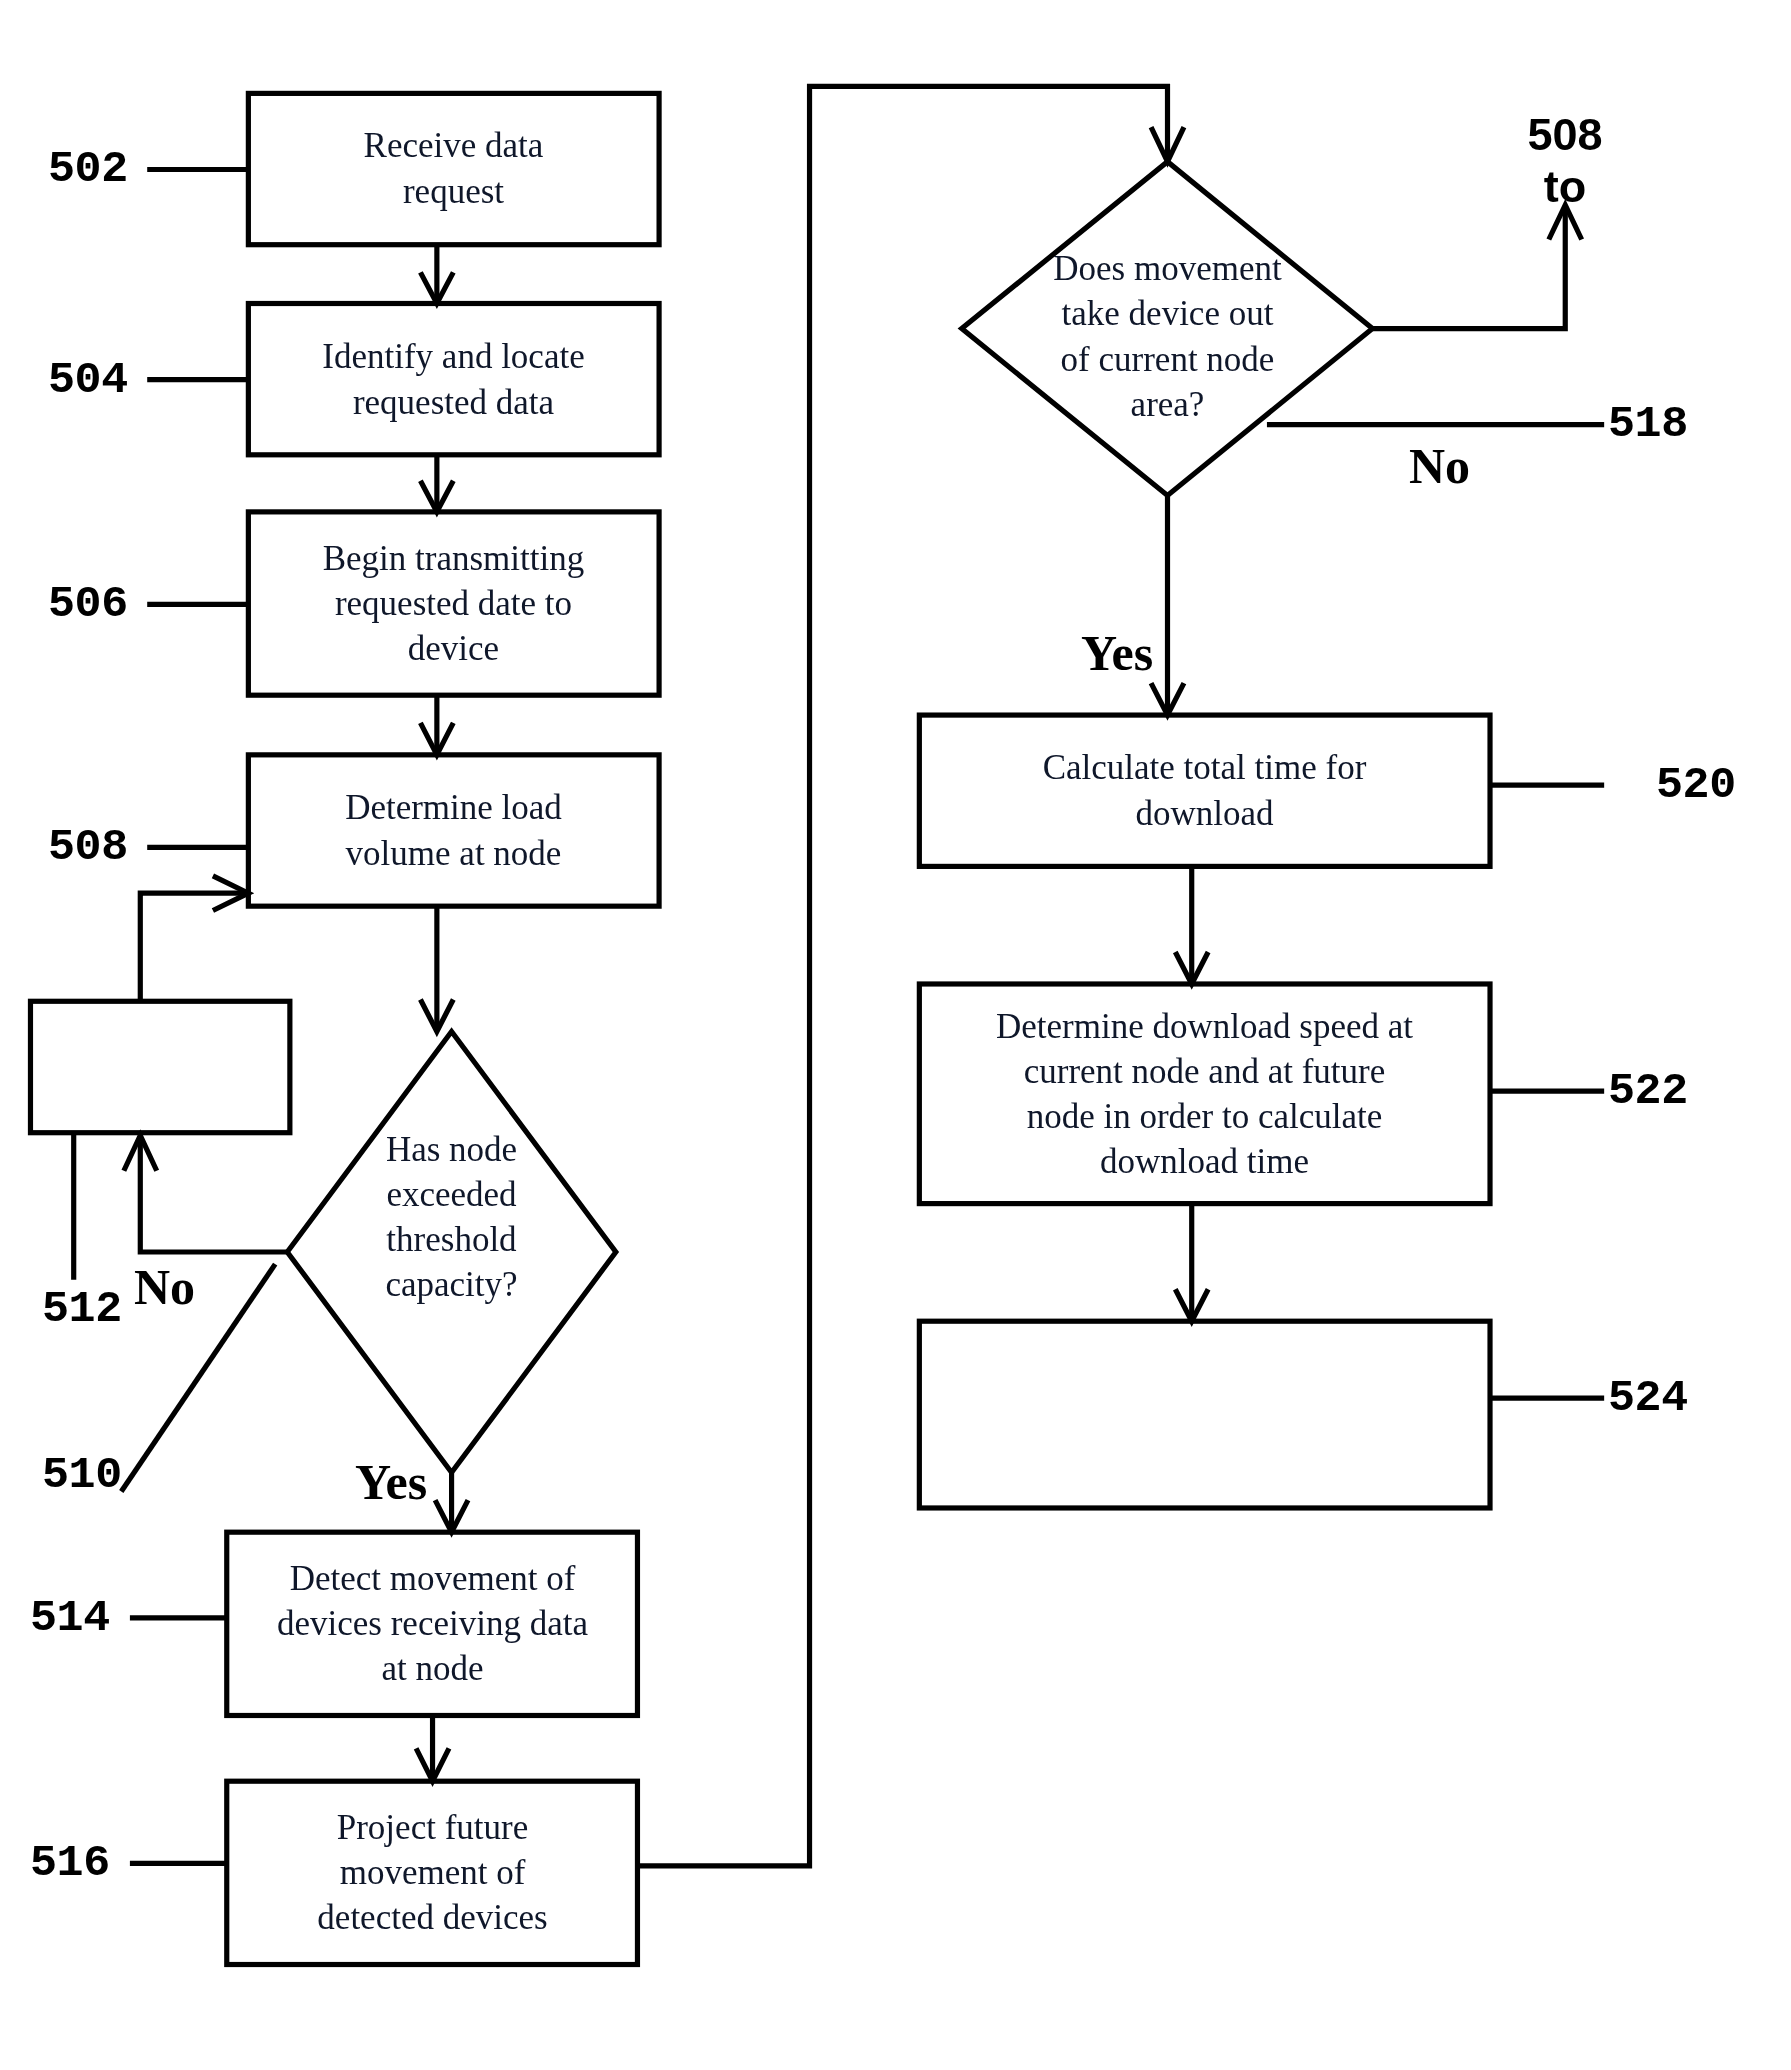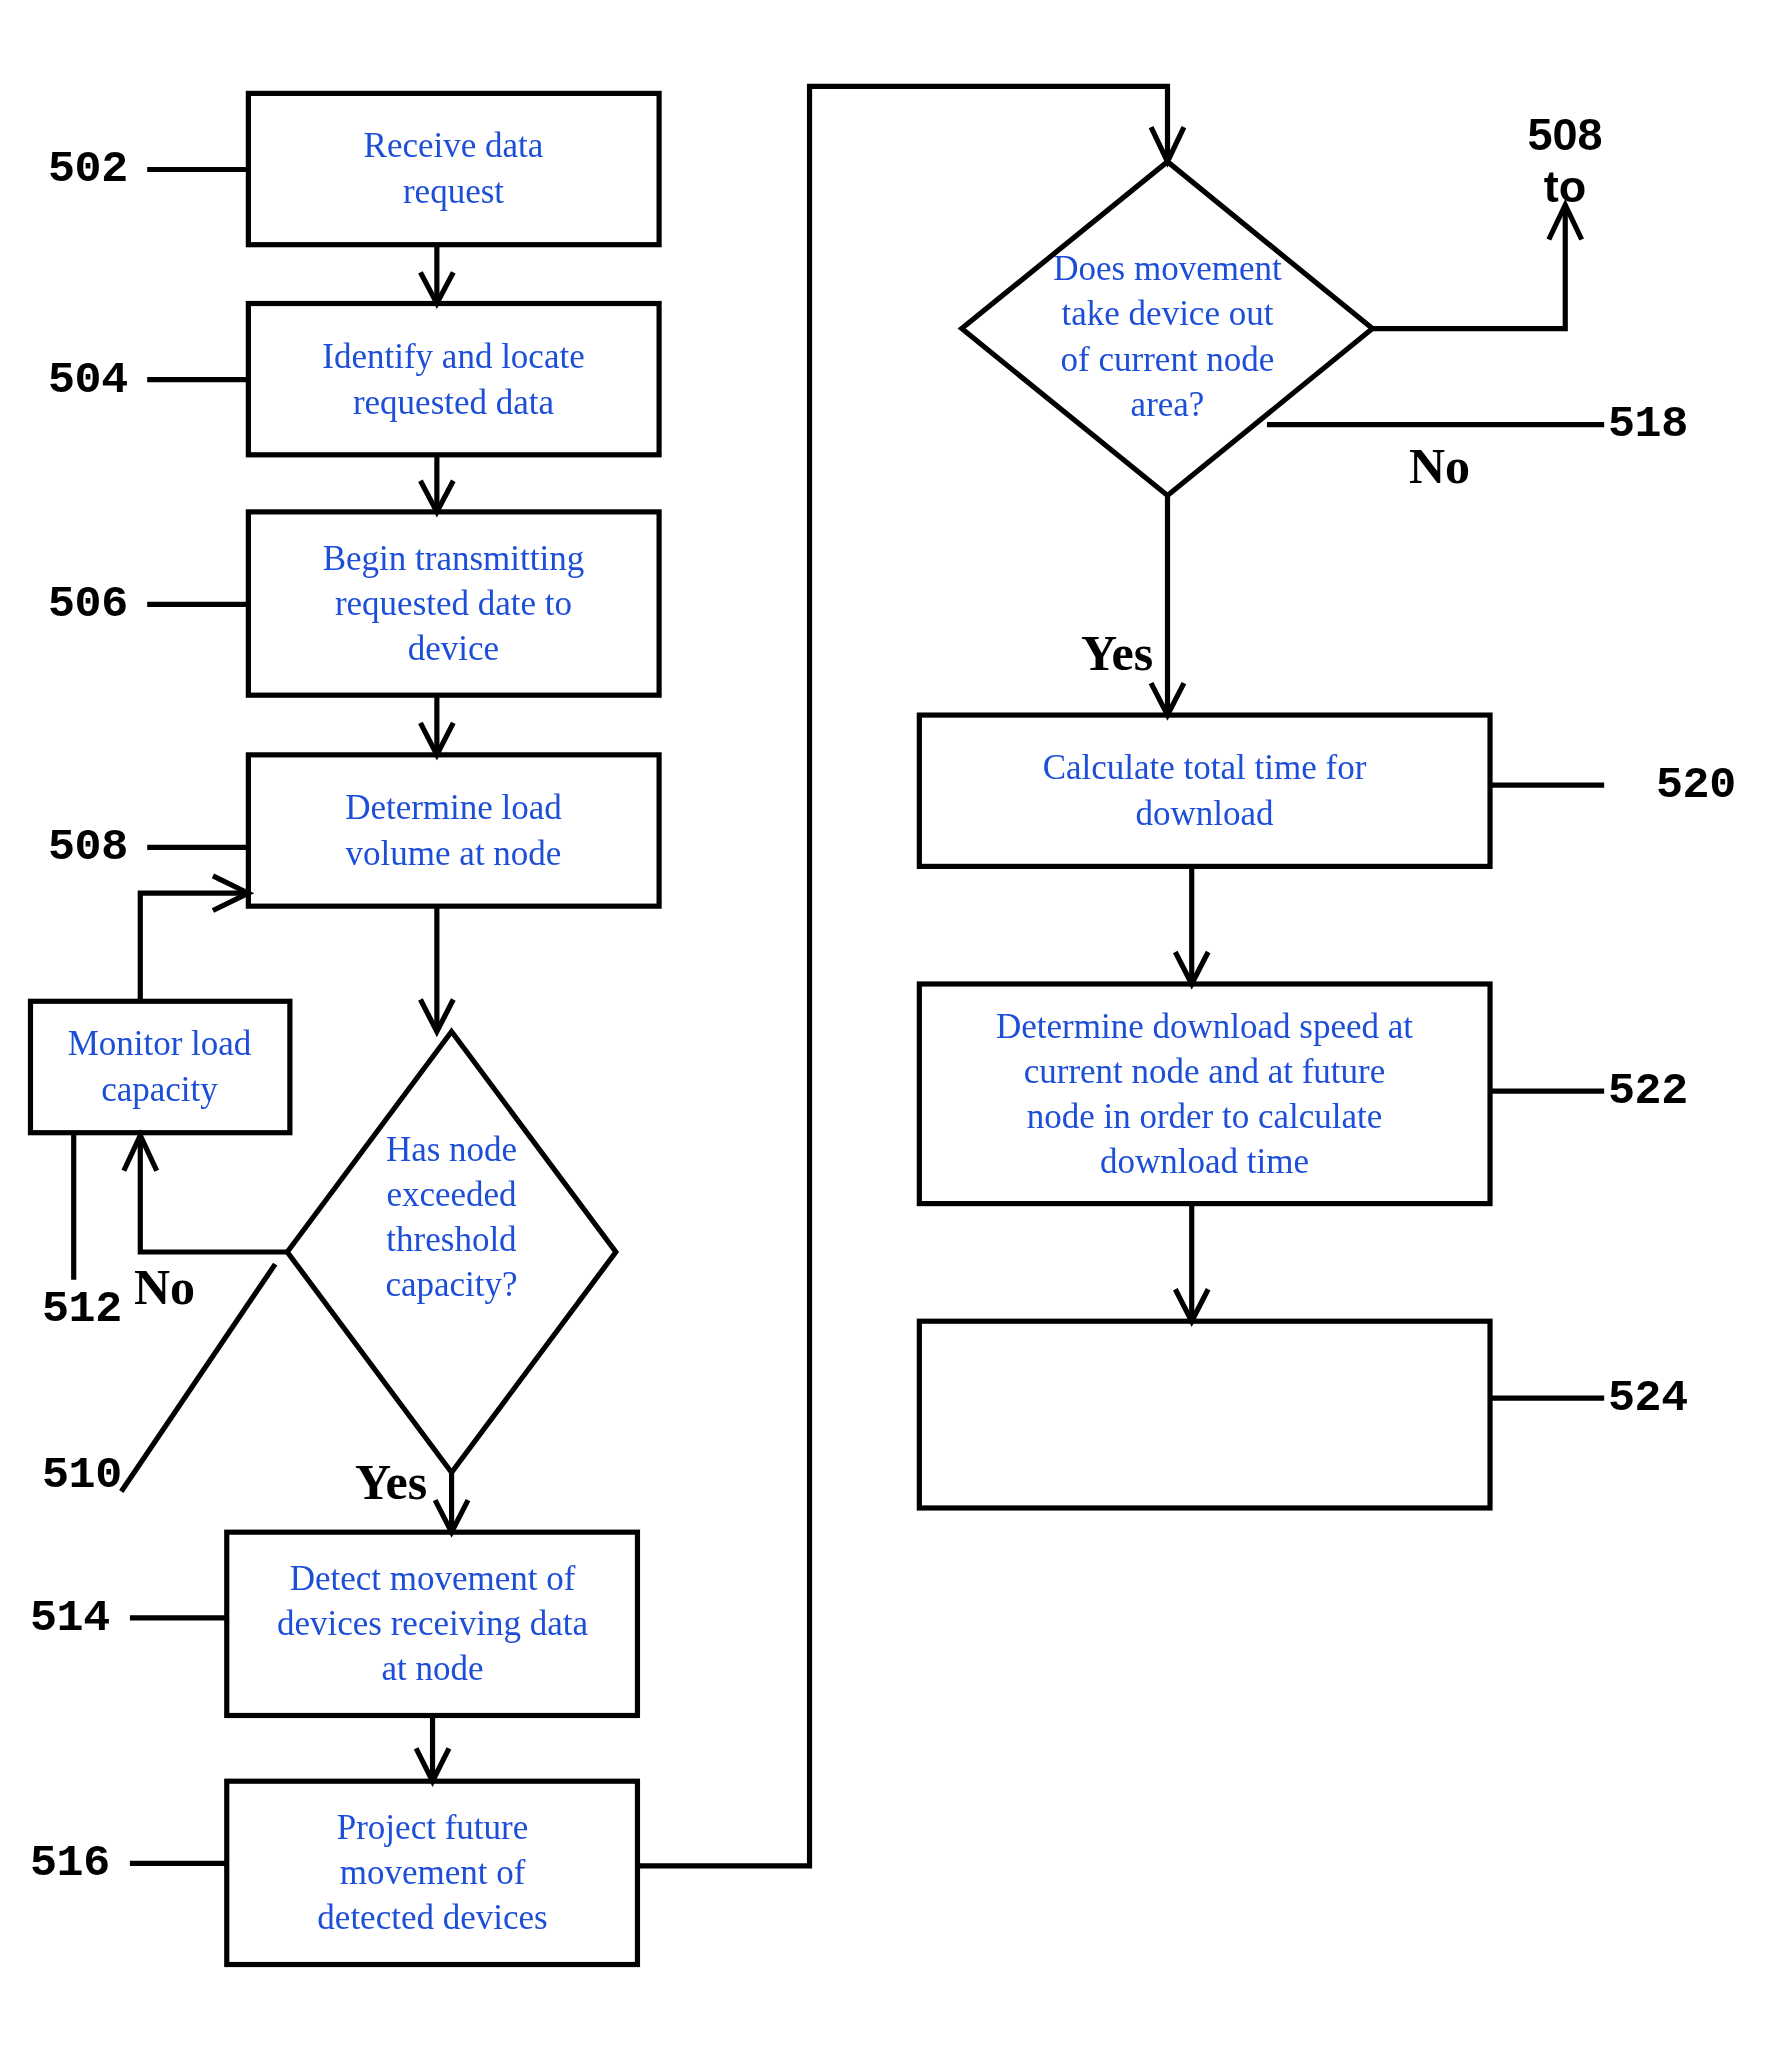--- a/index.html
+++ b/index.html
@@ -26,21 +26,21 @@
   .conn  { fill: none; stroke: #000000; stroke-width: 6; stroke-linecap: butt; stroke-linejoin: miter; }
   .lead  { fill: none; stroke: #000000; stroke-width: 6; }
   .head  { fill: none; stroke: #000000; stroke-width: 6; stroke-linecap: butt; }
 
   .boxtext {
     position: absolute;
     display: flex;
     align-items: center;
     justify-content: center;
     text-align: center;
-    color: #1d4ed8;
+    color: #0f172a;
     font-family: "Liberation Serif", "DejaVu Serif", serif;
     font-size: 35px;
     line-height: 1.29;
     box-sizing: border-box;
     padding: 0 8.6px;
     white-space: pre-line;
   }
   .refnum {
     position: absolute;
     color: #000000;
@@ -169,22 +169,20 @@
   <div class="boxtext" style="left:248px; top:304px; width:411px; height:151px;font-family:Liberation Serif, serif;">Identify and locate
 requested data</div>
 
   <div class="boxtext" style="left:248px; top:512px; width:411px; height:183px;">Begin transmitting
 requested date to
 device</div>
 
   <div class="boxtext" style="left:248px; top:755px; width:411px; height:151px;">Determine load
 volume at node</div>
 
-  <div class="boxtext" style="left:30px; top:1001px; width:259px; height:131px;">Monitor load
-capacity</div>
 
   <div class="boxtext" style="left:322px; top:1127px; width:259px; height:251px; align-items:flex-start;">Has node
 exceeded
 threshold
 capacity?</div>
 
   <div class="boxtext" style="left:227px; top:1532px; width:411px; height:183px;">Detect movement of
 devices receiving data
 at node</div>
 

